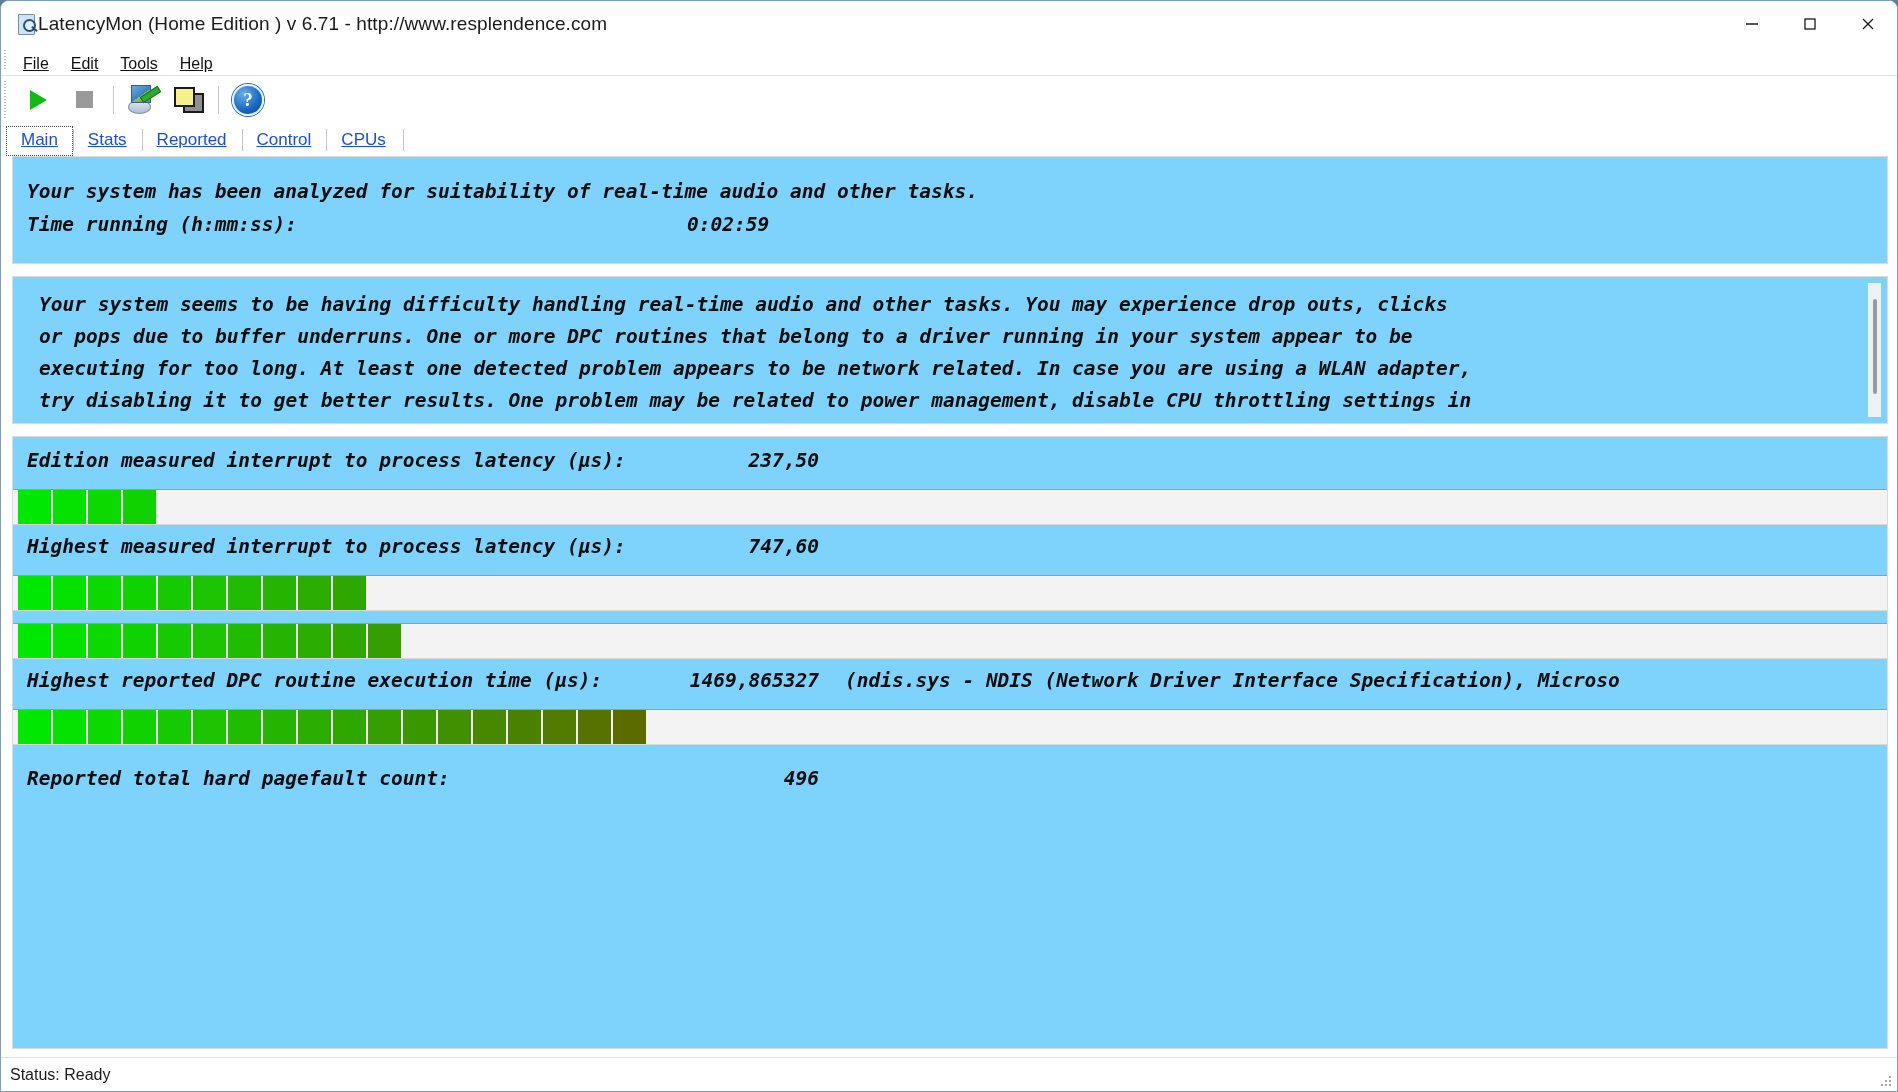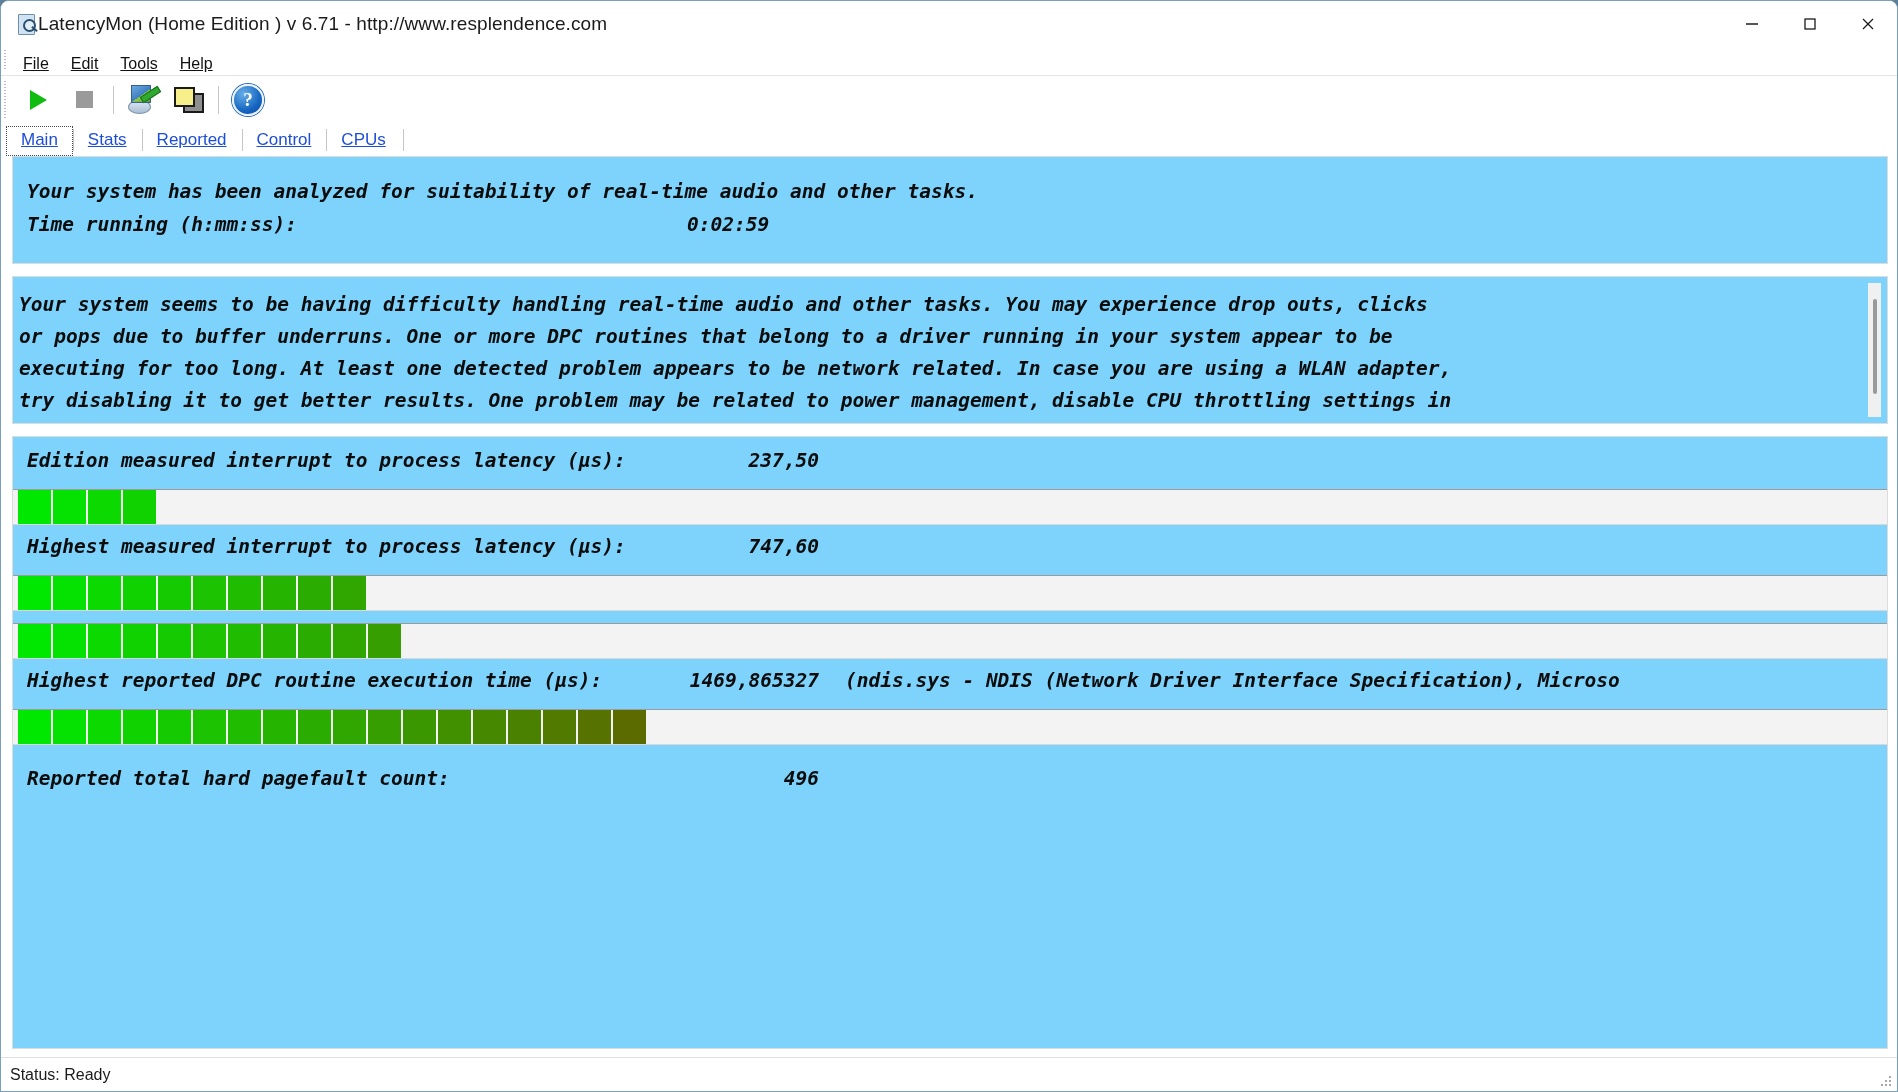--- a/index.html
+++ b/index.html
@@ -265,20 +265,21 @@
 
   
   .panel-verdict {
     flex: 0 0 148px;
     margin-top: 12px;
     padding: 12px 0 0 6px;
   }
   .verdict-text {
     line-height: 32px;
     padding-right: 43px;
+    margin-left: 20px;
   }
   .vscroll {
     position: absolute;
     right: 6px; top: 6px;
     width: 13px; bottom: 6px;
     background: #f0f0f0;
   }
   .vscroll .thumb {
     position: absolute;
     left: 5px; top: 16px;

